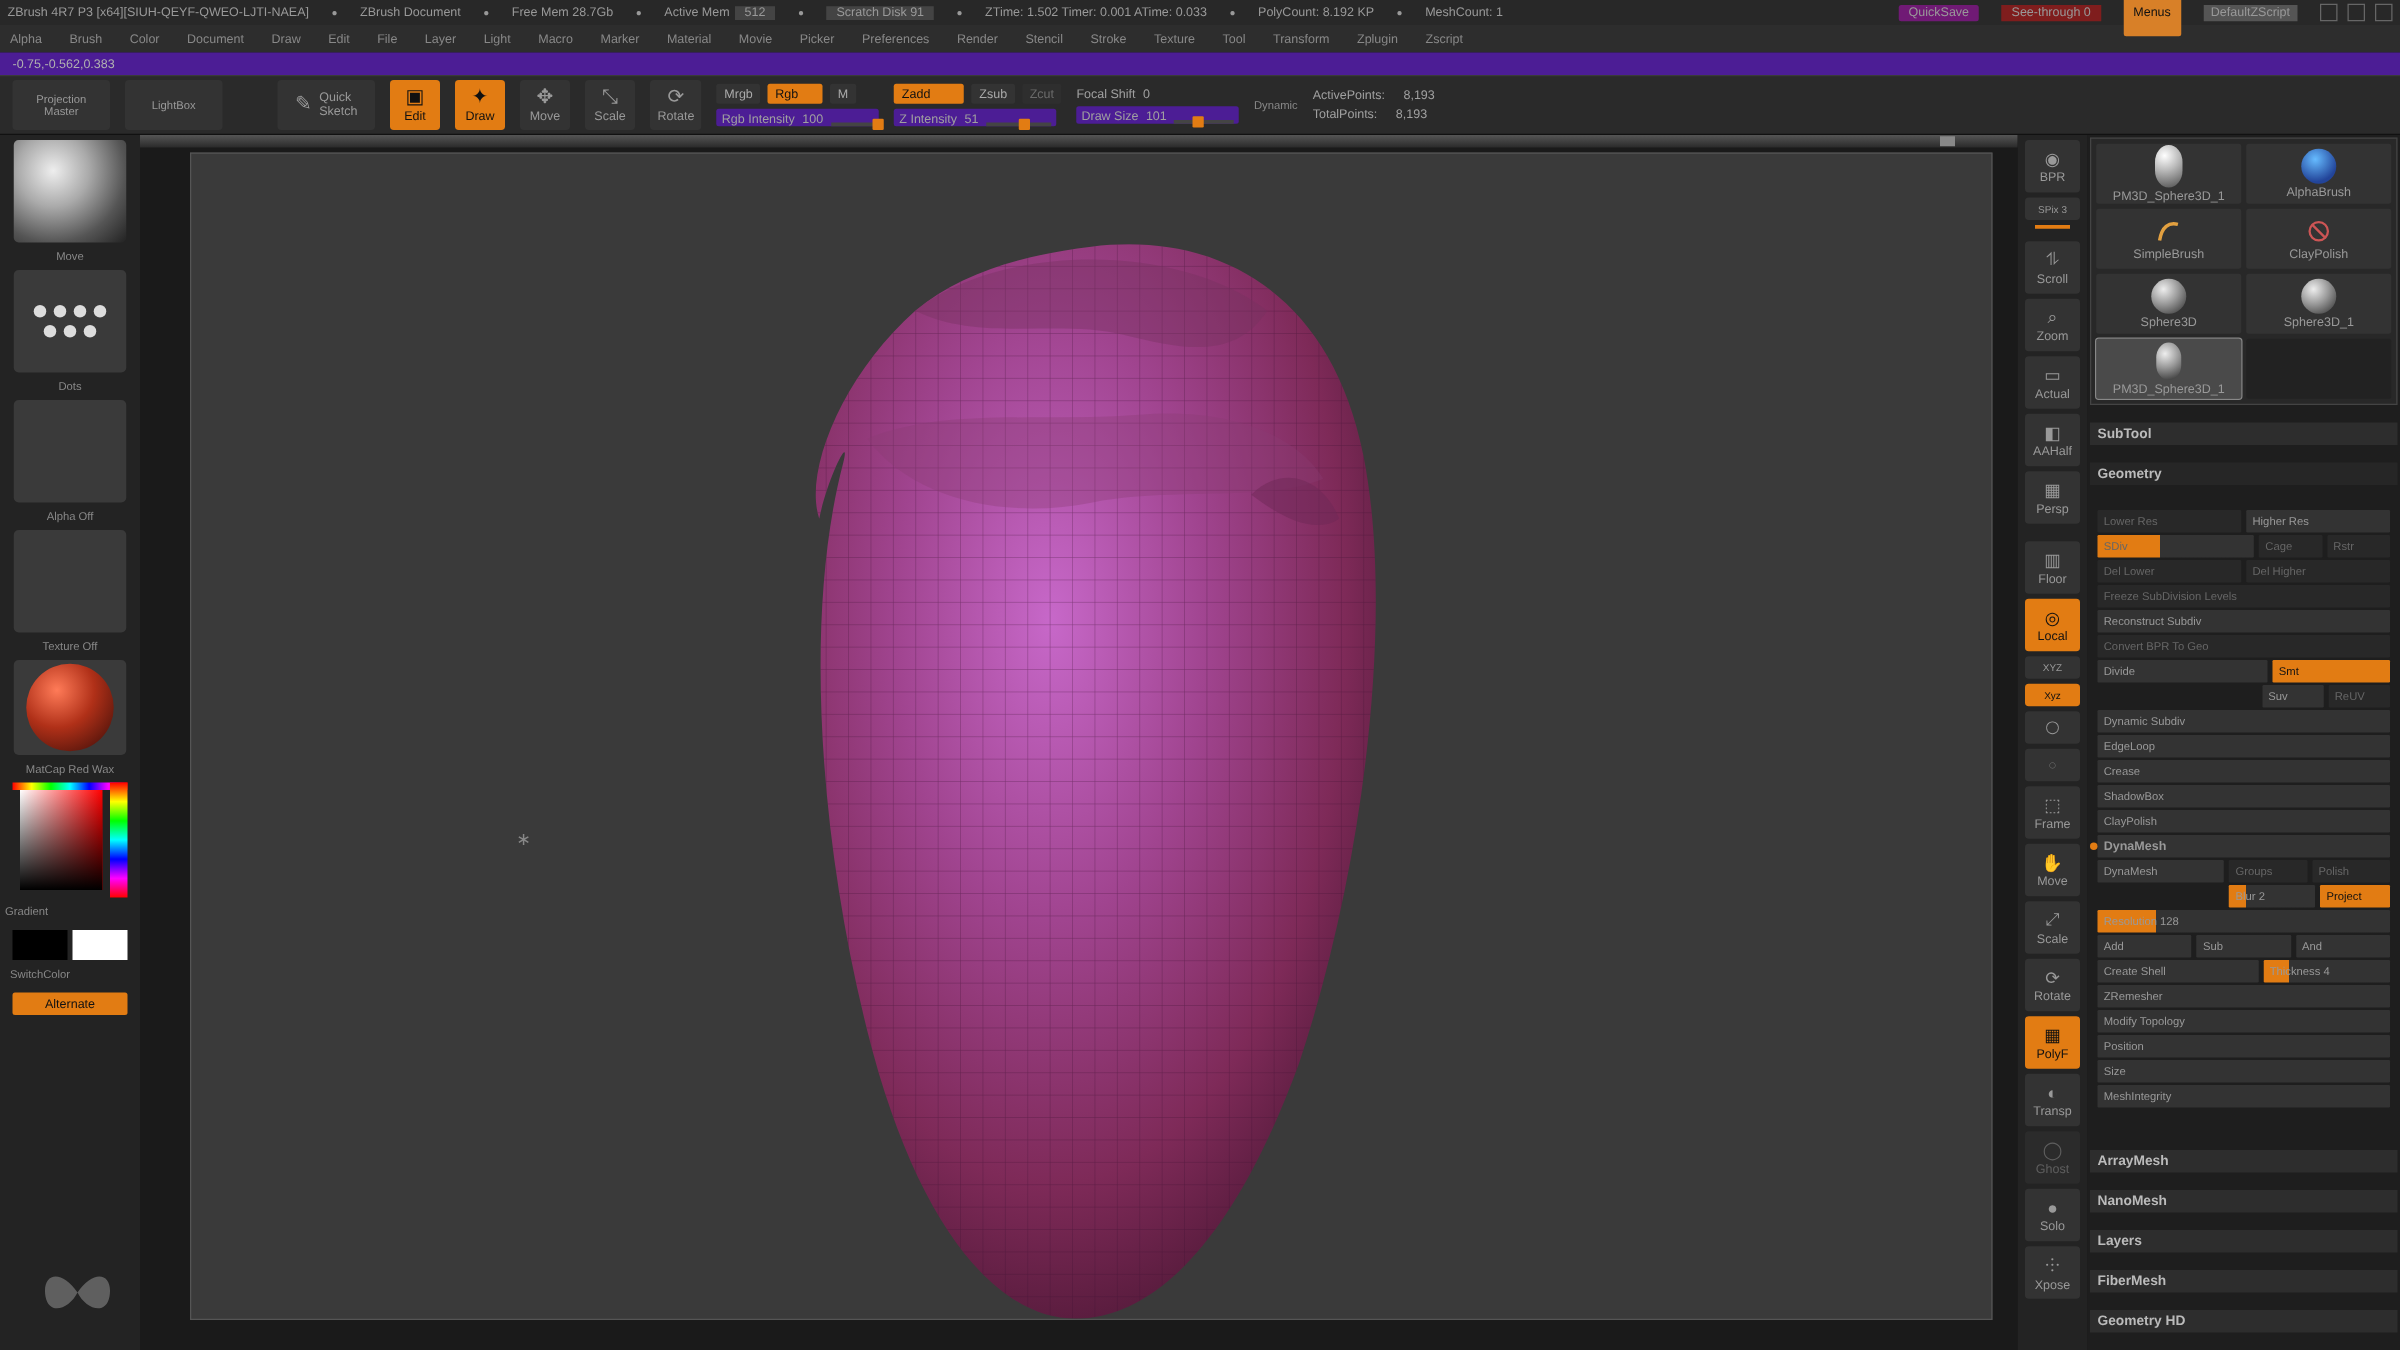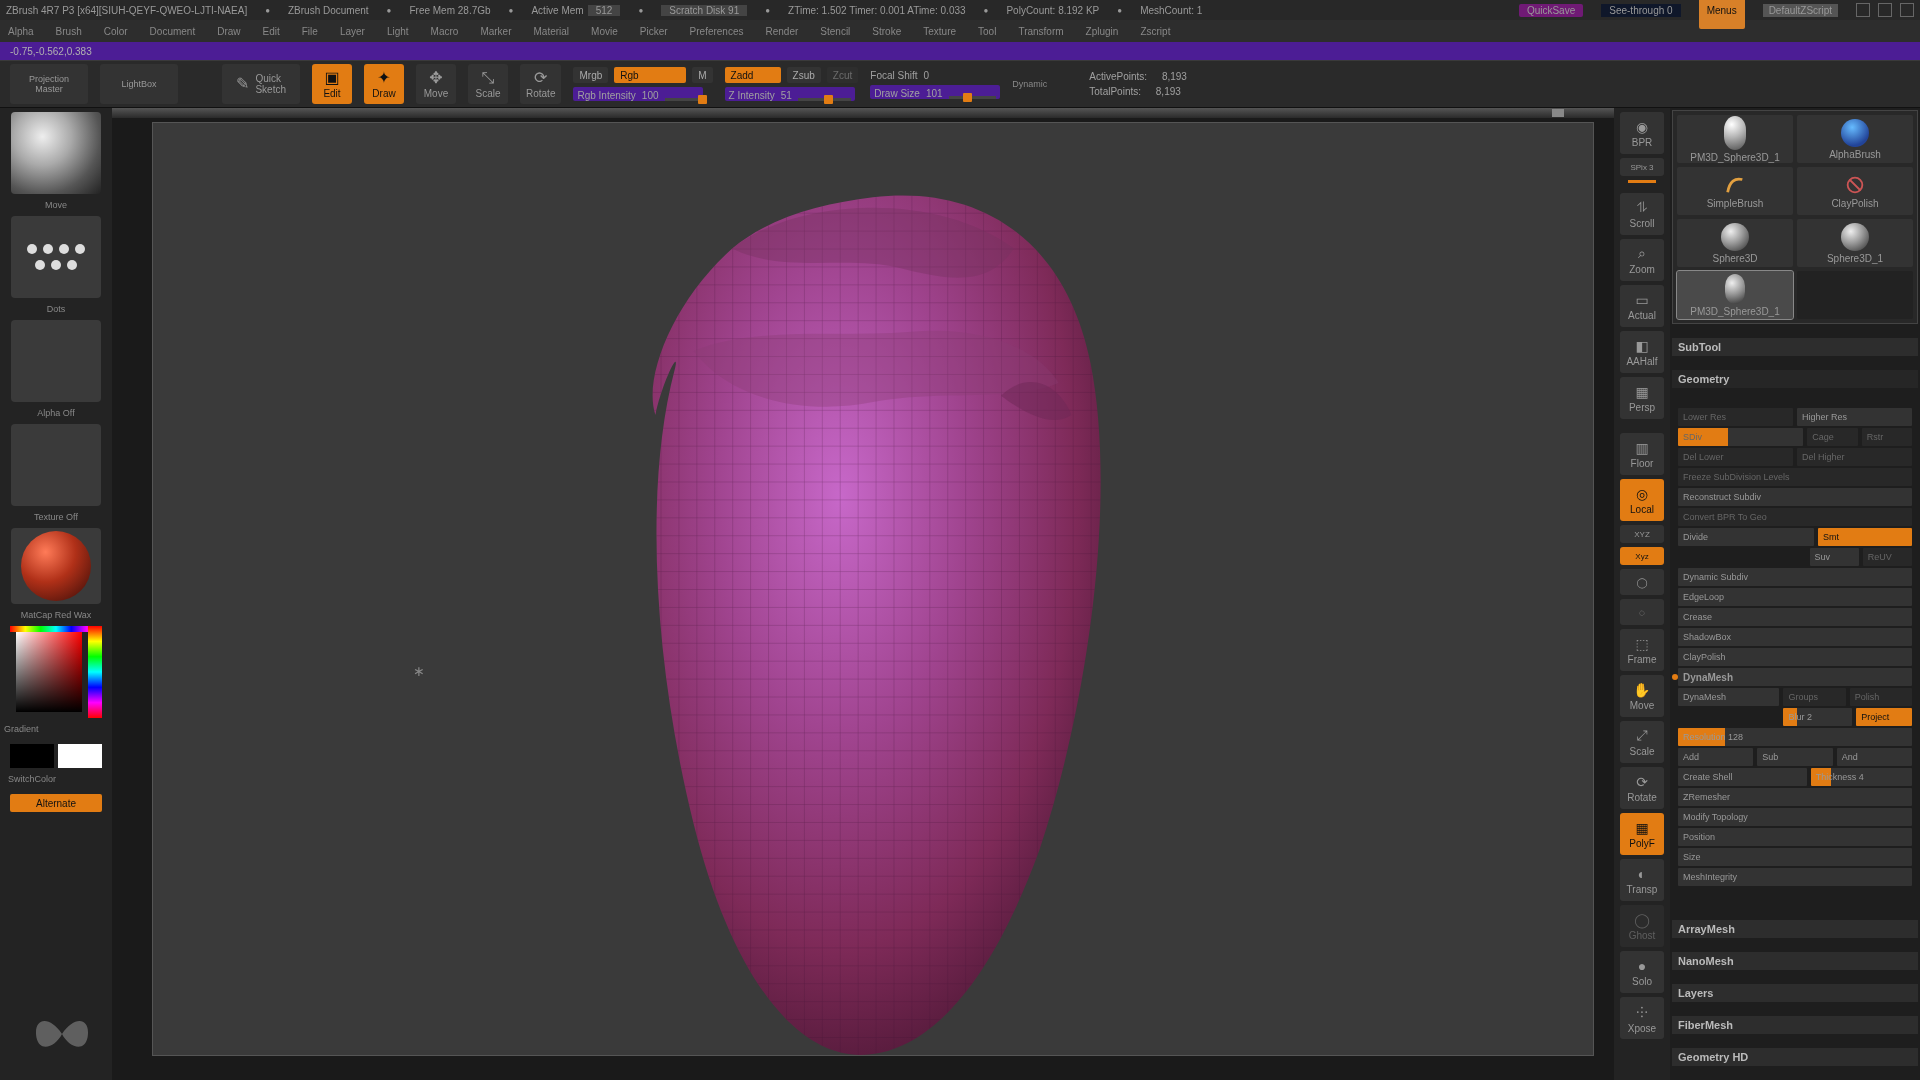--- a/index.html
+++ b/index.html
@@ -109,21 +109,21 @@
  <span class="bullet">●</span>
     <span style="background:#444;padding:0 8px">Scratch Disk 91</span>
  <span class="bullet">●</span>
     <span>ZTime: 1.502  Timer: 0.001  ATime: 0.033</span>
  <span class="bullet">●</span>
     <span>PolyCount: 8.192 KP</span>
  <span class="bullet">●</span>
     <span>MeshCount: 1</span>
  <span class="spacer"></span>
  <span style="background:#701a75;padding:1px 8px;border-radius:2px">QuickSave</span>
- <span style="background:#0f172a;padding:1px 8px">See-through   0</span>
+ <span style="background:#7f1d1d;padding:1px 8px">See-through   0</span>
  <span class="menus-btn">Menus</span>
  <span style="background:#555;padding:1px 6px">DefaultZScript</span>
  <div class="winctl">
   <span></span>
   <span></span>
   <span></span>
  </div>
 </div>
 
 <div class="menubar">
@@ -181,21 +181,21 @@
       <span>Scale</span>
     </div>
  <div class="btn">
       <span class="ic">⟳</span>
       <span>Rotate</span>
     </div>
 
  <div class="slot">
   <div class="pair">
    <div class="pill">Mrgb</div>
-   <div class="pill orange" style="width:72px">Rgb</div>
+   <div class="pill orange" style="width:44px">Rgb</div>
    <div class="pill">M</div>
   </div>
   <div class="slider">
     <span>Rgb Intensity</span>
     <span>100</span>
     <div class="track">
           <div class="thumb" style="left:95%"></div>
         </div>
   </div>
  </div>
@@ -223,21 +223,21 @@
   <div class="slider">
     <span>Draw Size</span>
     <span>101</span>
     <div class="track">
           <div class="thumb" style="left:30%"></div>
         </div>
   </div>
  </div>
  <span style="font-size:9px;color:#888">Dynamic</span>
 
- <div class="slot" style="margin-left:30px">
+ <div class="slot" style="">
   <div class="pair"><span>ActivePoints:</span>&nbsp;<span>8,193</span></div>
   <div class="pair"><span>TotalPoints:</span>&nbsp;<span>8,193</span></div>
  </div>
 </div>
 
 <div class="main">
 
  <div class="leftcol">
   <div class="swatch ball"></div>
   <div class="lbl">Move</div>

